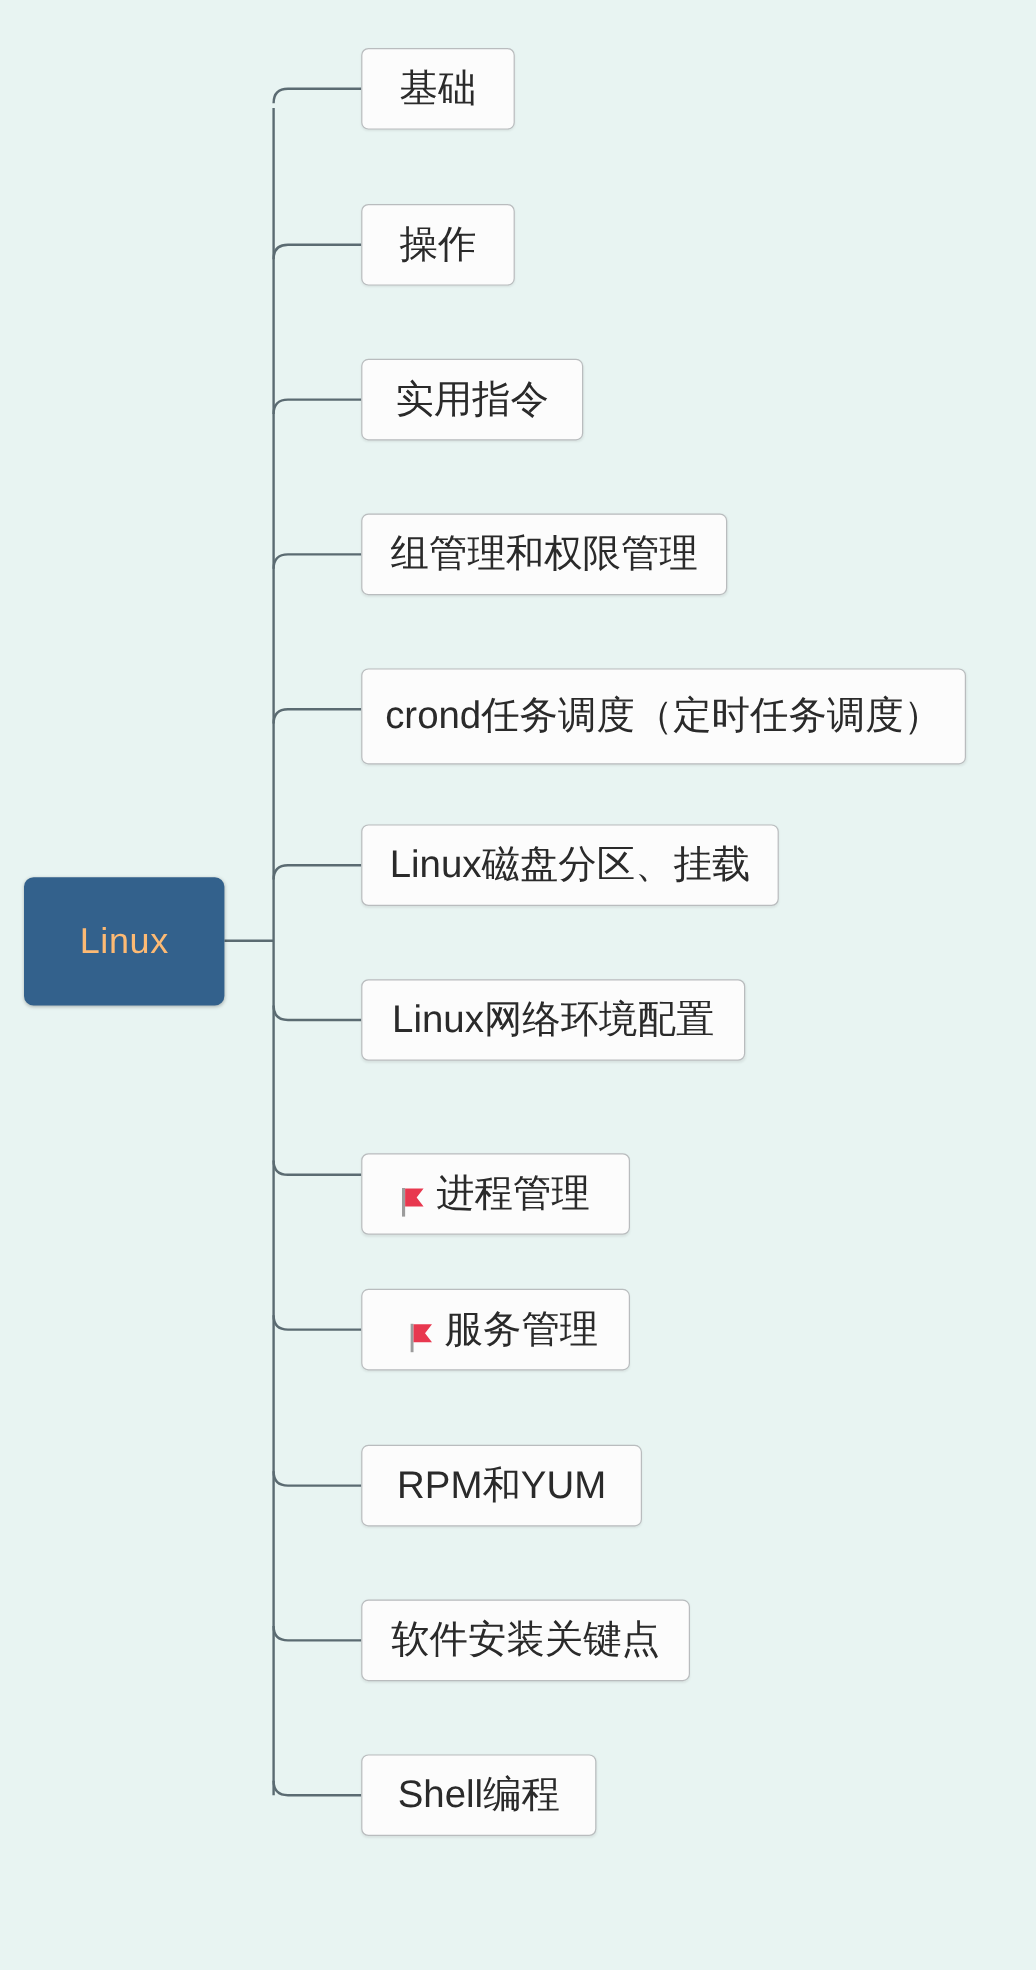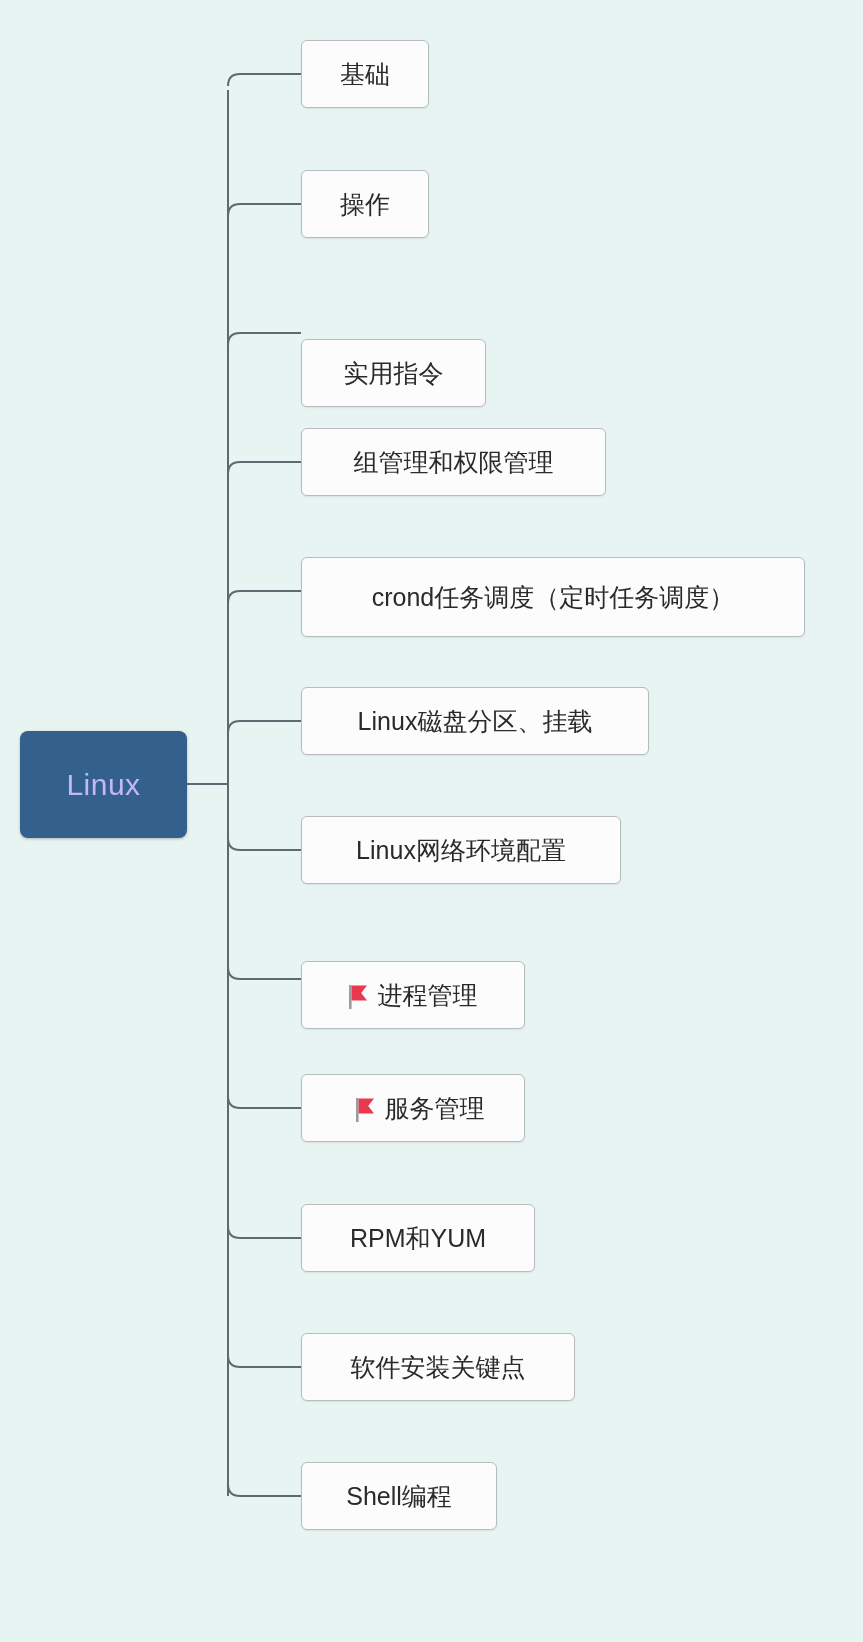--- a/index.html
+++ b/index.html
@@ -41,21 +41,21 @@
     box-sizing: border-box;
   }
   .leaf-node {
     position: absolute;
     background: #fcfcfc;
     border: 1.5px solid #b9bcbe;
     border-radius: 6px;
     display: flex;
     align-items: center;
     justify-content: center;
-    font-size: 25px;
+    font-size: 32px;
     color: #2a2a2a;
     box-sizing: border-box;
     padding: 0 14px;
     white-space: nowrap;
     box-shadow: 0 1px 2px rgba(0,0,0,0.07);
   }
   .leaf-node .flag-icon {
     display: inline-block;
     width: 20px;
     height: 24px;
@@ -88,33 +88,33 @@
       <path d="M 228 733 Q 228 721 240 721 L 301 721"></path>
       <path d="M 228 838 Q 228 850 240 850 L 301 850"></path>
       <path d="M 228 967 Q 228 979 240 979 L 301 979"></path>
       <path d="M 228 1096 Q 228 1108 240 1108 L 301 1108"></path>
       <path d="M 228 1226 Q 228 1238 240 1238 L 301 1238"></path>
       <path d="M 228 1355 Q 228 1367 240 1367 L 301 1367"></path>
       <path d="M 228 1484 Q 228 1496 240 1496 L 301 1496"></path>
     </g>
   </svg>
 
-  <div class="root-node" style="left: 20px; top: 731px; width: 167px; height: 107px; background: rgb(51, 97, 140); color: #c4b5fd;">
+  <div class="root-node" style="left: 20px; top: 731px; width: 167px; height: 107px; background: rgb(51, 97, 140); color: #fdba74;">
     <span>Linux</span>
   </div>
 
   <div class="leaf-node" style="left: 301px; top: 40px; width: 128px; height: 68px;">
     <span class="leaf-label">基础</span>
   </div>
 
   <div class="leaf-node" style="left: 301px; top: 170px; width: 128px; height: 68px;">
     <span class="leaf-label">操作</span>
   </div>
 
-  <div class="leaf-node" style="left: 301px; top: 299px; width: 185px; height: 68px; margin-top: 40px;">
+  <div class="leaf-node" style="left: 301px; top: 299px; width: 185px; height: 68px;">
     <span class="leaf-label">实用指令</span>
   </div>
 
   <div class="leaf-node" style="left: 301px; top: 428px; width: 305px; height: 68px;">
     <span class="leaf-label">组管理和权限管理</span>
   </div>
 
   <div class="leaf-node" style="left: 301px; top: 557px; width: 504px; height: 80px;">
     <span class="leaf-label">crond任务调度（定时任务调度）</span>
   </div>

